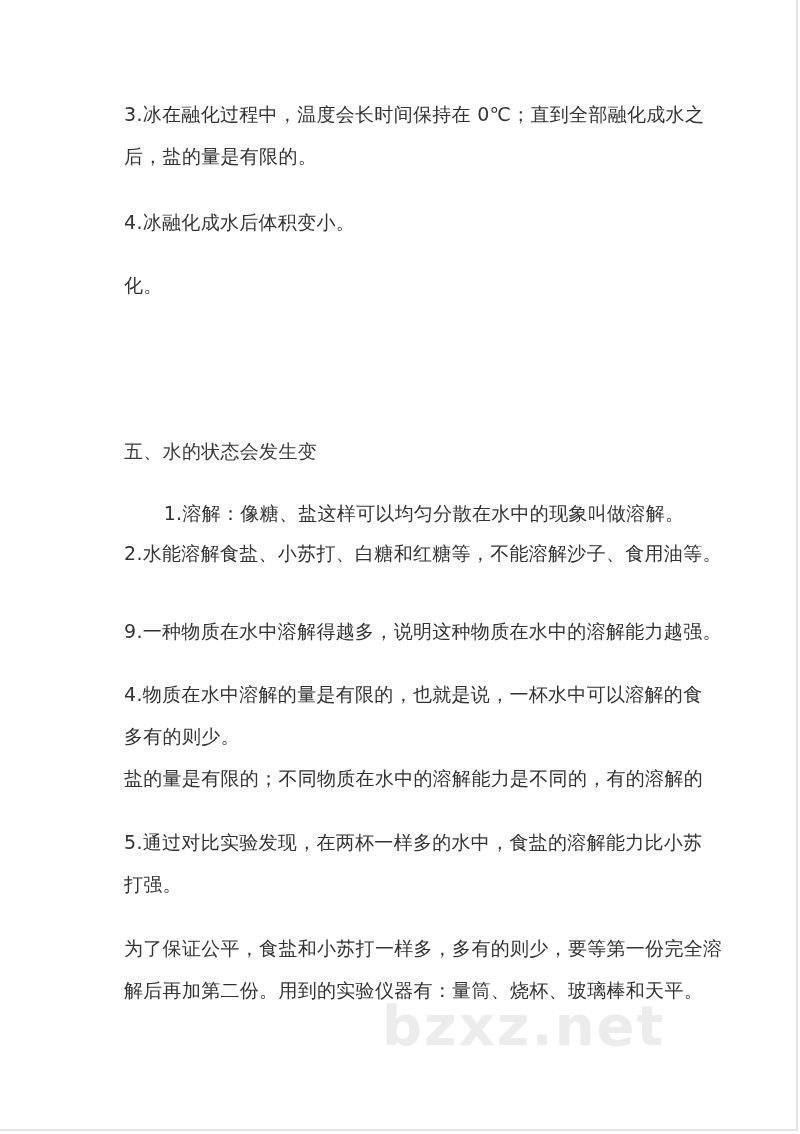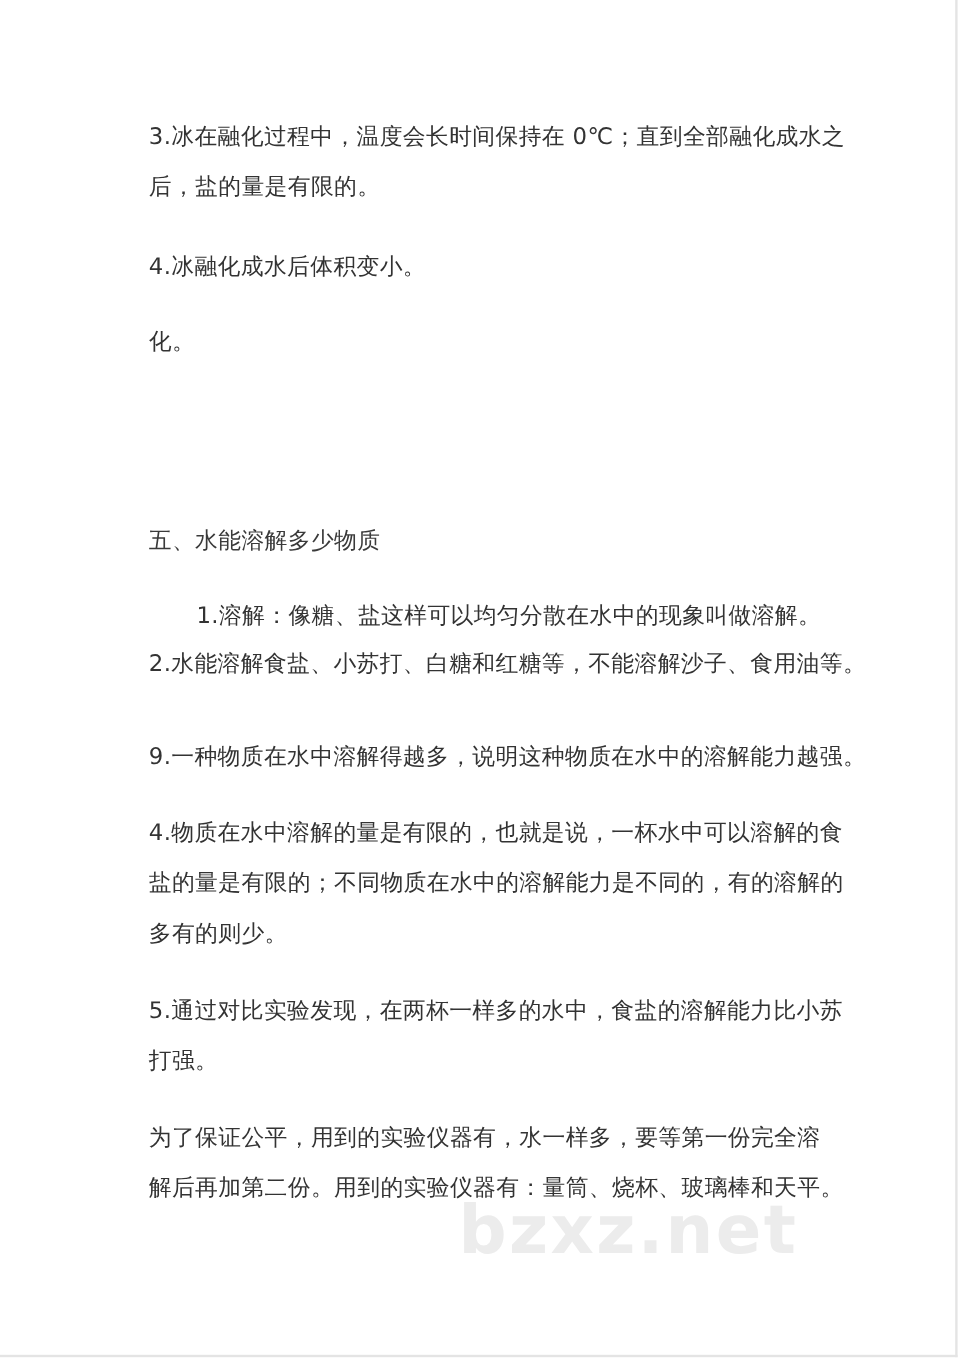--- a/index.html
+++ b/index.html
@@ -74,47 +74,47 @@
 
     <p class="para" style="top:189px;">
       <span class="line">4.冰融化成水后体积变小。</span>
     </p>
 
     <p class="para" style="top:252px;">
       <span class="line">化。</span>
     </p>
 
     <p class="para heading" style="top:418px;">
-      <span class="line">五、水能溶解多少物质</span>
+      <span class="line">五、水的状态会发生变</span>
     </p>
 
     <p class="para" style="top:480px;text-align:center;">
       <span class="line">1.溶解：像糖、盐这样可以均匀分散在水中的现象叫做溶解。</span>
     </p>
 
     <p class="para" style="top:520px;">
       <span class="line">2.水能溶解食盐、小苏打、白糖和红糖等，不能溶解沙子、食用油等。</span>
     </p>
 
     <p class="para" style="top:598px;">
       <span class="line">9.一种物质在水中溶解得越多，说明这种物质在水中的溶解能力越强。</span>
     </p>
 
     <p class="para" style="top:661px;">
       <span class="line">4.物质在水中溶解的量是有限的，也就是说，一杯水中可以溶解的食</span>
+      <span class="line">多有的则少。</span>
       <span class="line">盐的量是有限的；不同物质在水中的溶解能力是不同的，有的溶解的</span>
-      <span class="line">多有的则少。</span>
     </p>
 
     <p class="para" style="top:809px;">
       <span class="line">5.通过对比实验发现，在两杯一样多的水中，食盐的溶解能力比小苏</span>
       <span class="line">打强。</span>
     </p>
 
     <p class="para" style="top:915px;">
-      <span class="line">为了保证公平，用到的实验仪器有，水一样多，要等第一份完全溶</span>
+      <span class="line">为了保证公平，食盐和小苏打一样多，多有的则少，要等第一份完全溶</span>
       <span class="line">解后再加第二份。用到的实验仪器有：量筒、烧杯、玻璃棒和天平。</span>
     </p>
 
   </div>
 
   <div class="watermark">bzxz.net</div>
 </div>
 
 </body></html>

